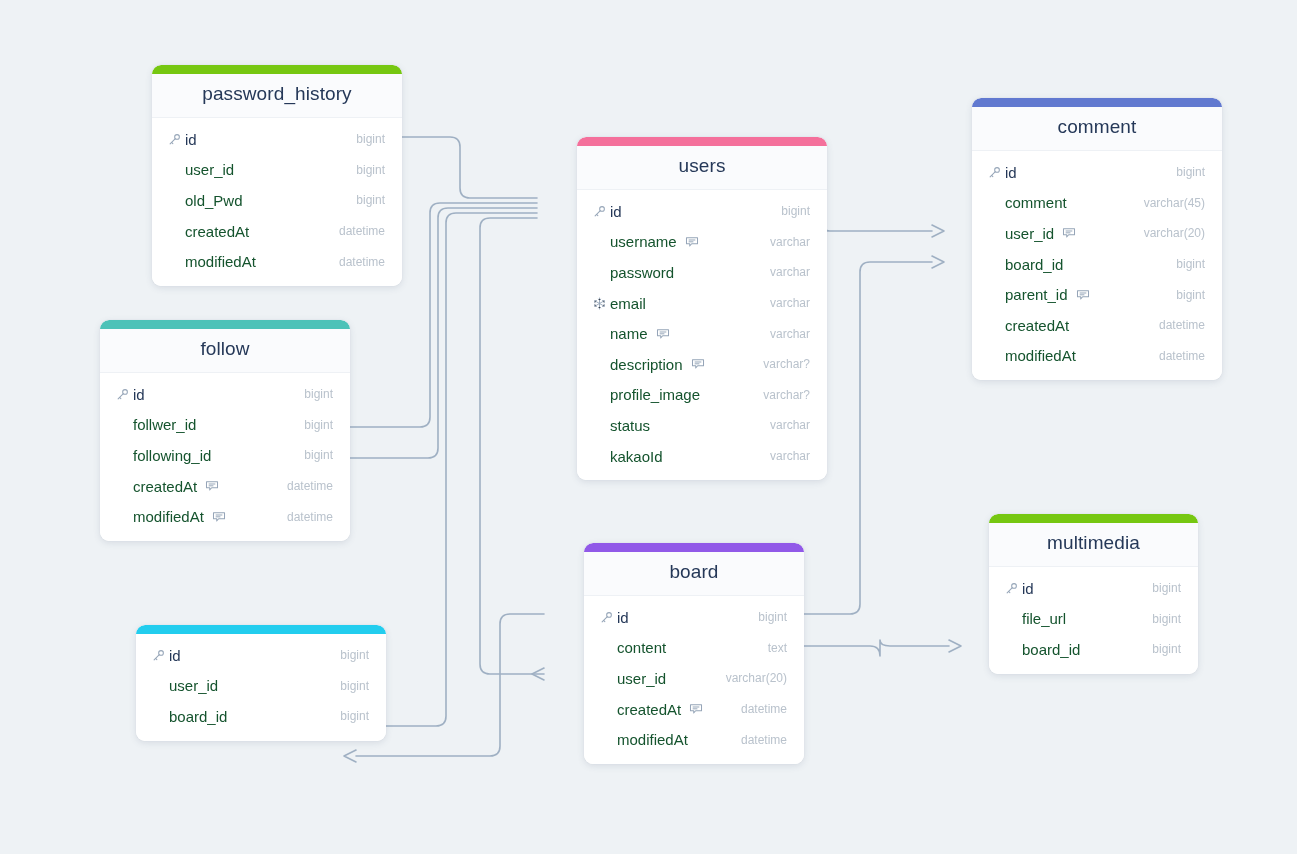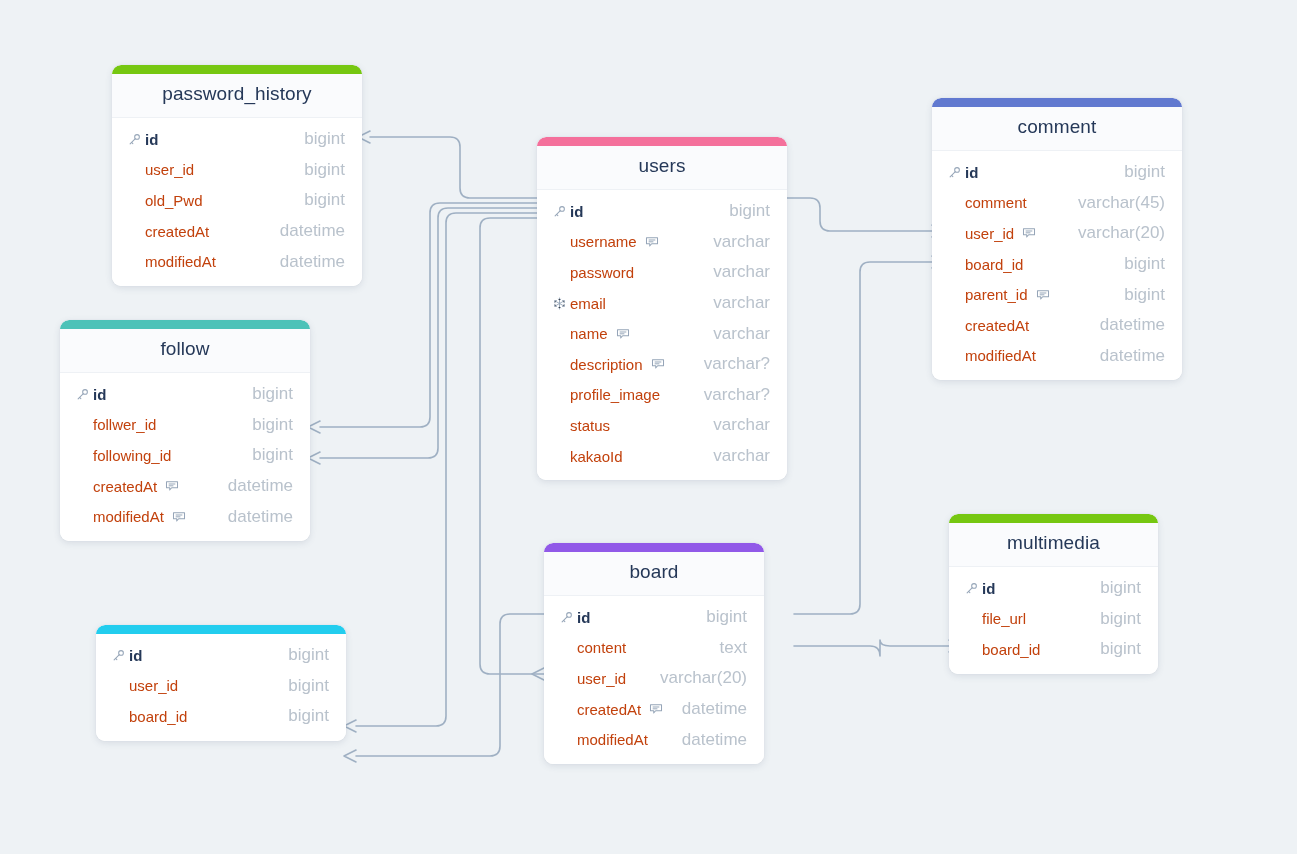--- a/index.html
+++ b/index.html
@@ -24,20 +24,21 @@
     height: 854px;
     pointer-events: none;
   }
   .table-card {
     position: absolute;
     background: #ffffff;
     border-radius: 9px;
     box-shadow: 0 2px 7px rgba(60,80,110,0.13), 0 0 1px rgba(60,80,110,0.18);
     overflow: hidden;
     box-sizing: border-box;
+    margin-left: 40px;
   }
   .accent-bar {
     height: 9px;
     width: 100%;
     border-top-left-radius: 9px;
     border-top-right-radius: 9px;
   }
   .table-title {
     text-align: center;
     font-size: 19px;
@@ -67,30 +68,30 @@
     gap: 5px;
   }
   .key-slot {
     width: 15px;
     flex: 0 0 15px;
     display: flex;
     align-items: center;
     justify-content: flex-start;
   }
   .col-name {
-    color: #c2410c;
+    color: #14532d;
     white-space: nowrap;
   }
   .col-name.pk {
     color: #253858;
-    font-weight: bold;
+    font-weight: normal;
   }
   .col-type {
     color: #b9c2cc;
-    font-size: 17px;
+    font-size: 12px;
     white-space: nowrap;
     margin-left: 12px;
   }
   .note-icon {
     display: inline-flex;
     align-items: center;
     margin-left: 3px;
     opacity: 0.85;
   }
   svg.ic { display: block; }

